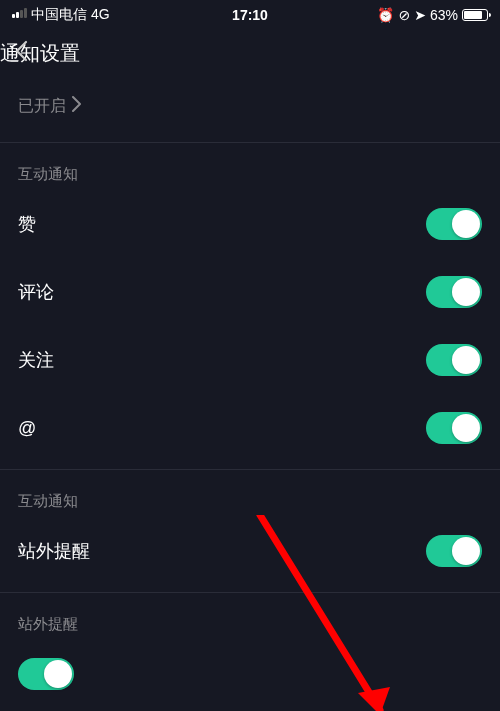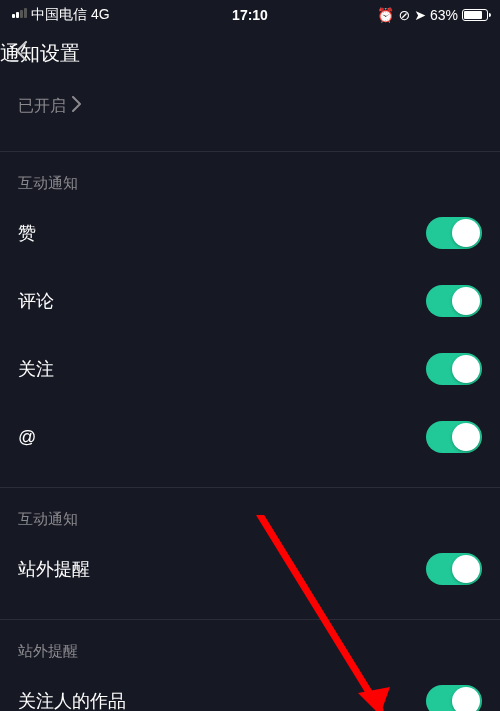--- a/index.html
+++ b/index.html
@@ -134,21 +134,21 @@
       right: 2px;
       top: 2px;
       width: 28px;
       height: 28px;
       background: #fff;
       border-radius: 50%;
       box-shadow: 0 1px 3px rgba(0,0,0,0.3);
     }
     .divider-top {
       border-top: 0.5px solid #2a2c38;
-      margin-top: 16px;
+      margin-top: 7px;
       font-family: Liberation Mono, monospace;
     }
     .red-arrow {
       position: absolute;
       left: 250px;
       top: 515px;
       width: 200px;
       height: 200px;
       pointer-events: none;
     }
@@ -229,21 +229,20 @@
 <div class="section-header divider-top">互动通知</div>
 <div class="row">
   <div class="row-label">站外提醒</div>
   <div class="toggle">
       <div class="knob"></div>
     </div>
 </div>
 
 <div class="section-header divider-top">站外提醒</div>
 <div class="row">
-  <div class="row-label">关注人的作品</div>
   <div class="toggle">
       <div class="knob"></div>
     </div>
 </div>
 
 <svg class="red-arrow" viewBox="0 0 200 200">
   <line x1="10" y1="0" x2="130" y2="195" stroke="#ff0000" stroke-width="7" stroke-linecap="round"></line>
   <polygon points="130,200 108,178 140,172" fill="#ff0000"></polygon>
 </svg>
 

